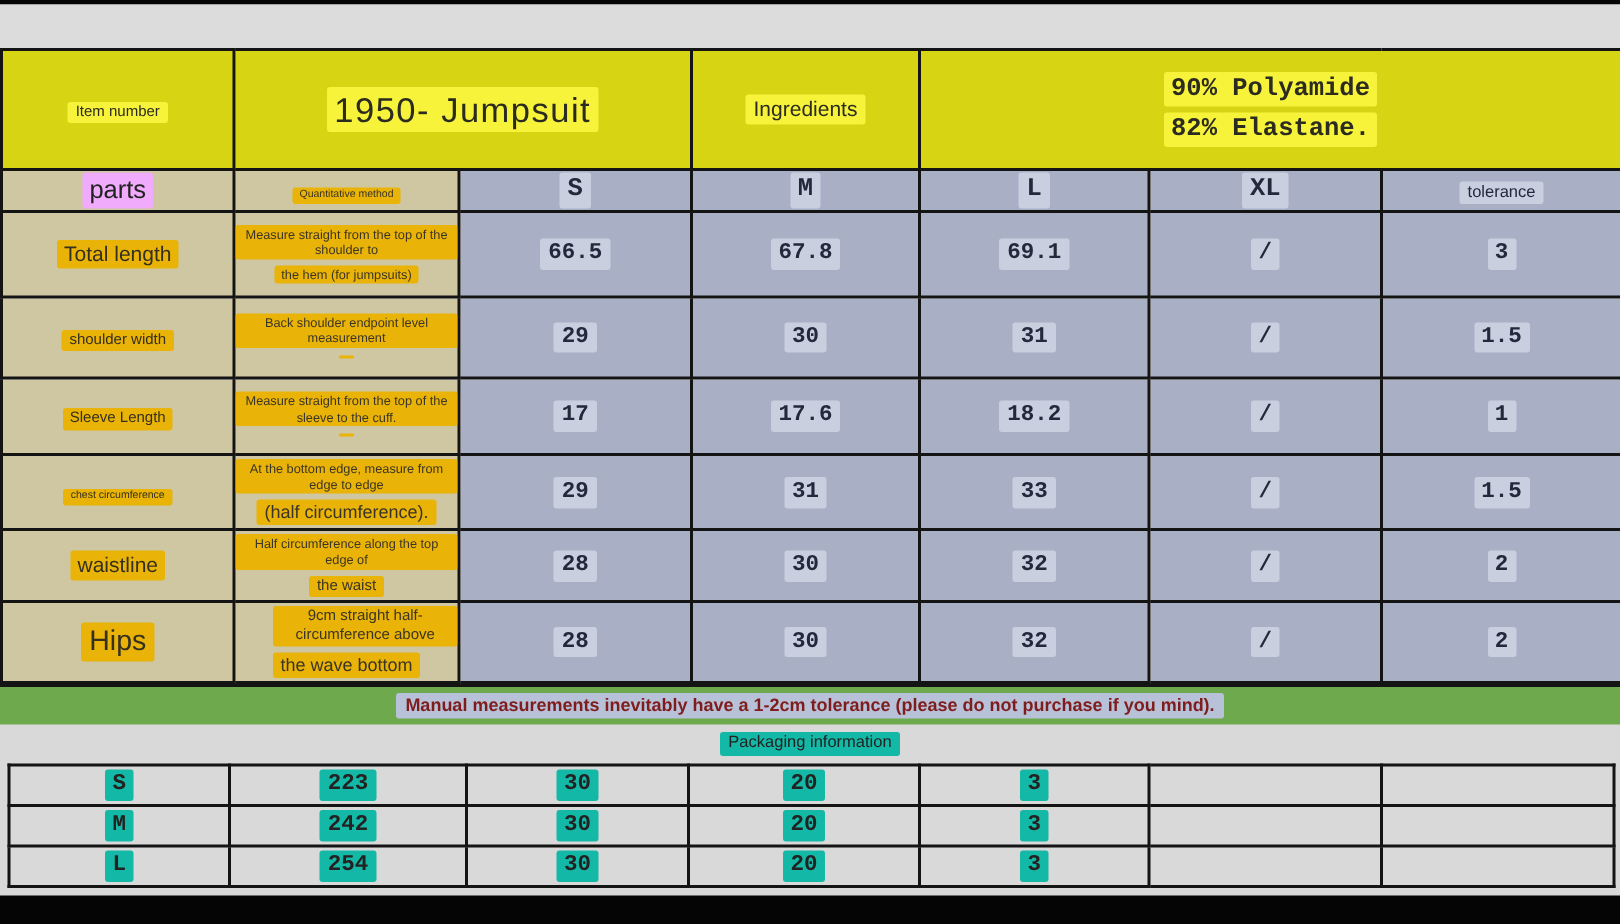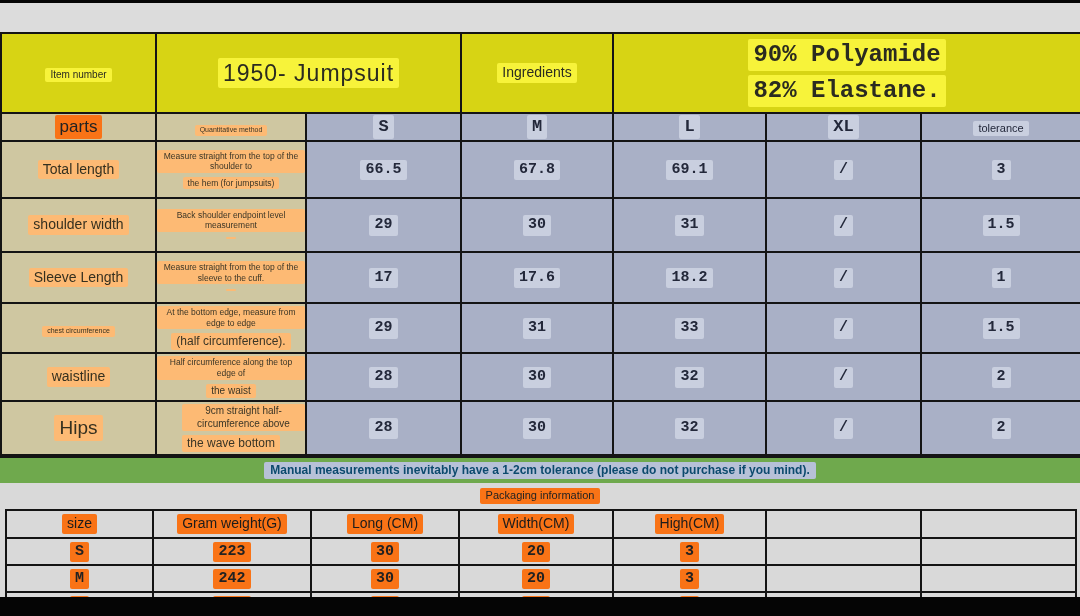--- a/index.html
+++ b/index.html
@@ -20,55 +20,55 @@
 
   
   .c-yellow{background:#d7d414;}
   .c-beige{background:#cfc7a1;}
   .c-blue{background:#a9b0c6;}
 
   
   .hl{display:inline-block;border-radius:2px;padding:1px 5px;line-height:1.25;}
   .hl:empty{display:none;}
   .hl-yellow{background:#f7f33a;color:#2b2b20;}
-  .hl-ivory{background:#fdba74;color:#3a3526;}
+  .hl-ivory{background:#eab308;color:#3a3526;}
   .hl-blue{background:#c9cfdf;color:#23283a;}
-  .hl-white{background:#f97316;color:#222;}
+  .hl-white{background:#14b8a6;color:#222;}
 
   
   .item-number-label{font-size:10px;}
   .jumpsuit-title{font-size:23px;letter-spacing:1px;}
   .ingredients-label{font-size:14px;}
-  .ingredients-value{font-family:"Liberation Mono", monospace;font-size:24px;font-weight:bold;text-align:center;}
+  .ingredients-value{font-family:"Liberation Mono", monospace;font-size:17px;font-weight:bold;text-align:center;}
   .ingredients-value .hl{margin:2px 0;}
 
   
-  .parts-label{font-size:17px;background:#f97316;color:#222;}
+  .parts-label{font-size:17px;background:#f0abfc;color:#222;}
   .metric-label{font-size:7px;}
   .size-letter{font-family:"Liberation Mono", monospace;font-weight:bold;font-size:17px;}
   .tolerance-label{font-size:11px;}
 
   
   .part-name{color:#35301f;}
   .pn-large{font-size:19px;}
   .pn-med{font-size:14px;}
-  .pn-small{font-size:14px;}
+  .pn-small{font-size:10px;}
   .pn-tiny{font-size:7px;}
   .method{font-size:8.5px;line-height:1.1;}
   .method .line2{font-size:8.5px;}
   .method.m-big2 .line2{font-size:12px;}
   .method.m-med2 .line2{font-size:10px;}
   .method.m-big1 .line1{font-size:10px;margin-left:25px;}
   .method .hl{display:inline-block;margin:2px 0;}
   .val{font-family:"Liberation Mono", monospace;font-size:15px;font-weight:bold;}
 
   
   #notice-row{width:1080px;height:25px;background:#6fa94d;border-top:2px solid #141414;
     display:flex;align-items:center;justify-content:center;}
-  #notice-row .hl{background:#b7c1d8;color:#0c4a6e;font-size:12px;font-weight:bold;padding:1px 6px;}
+  #notice-row .hl{background:#b7c1d8;color:#7f1d1d;font-size:12px;font-weight:bold;padding:1px 6px;}
 
   
   #packaging-strip{width:1080px;height:26px;display:flex;align-items:center;justify-content:center;}
   #packaging-strip .hl{font-size:11px;padding:1px 6px;}
 
   
   #packaging-table{width:1070px;margin-left:5px;}
   #packaging-table td{border:2px solid #141414;text-align:center;vertical-align:middle;padding:0;height:25px;background:#d9d9d9;}
   #packaging-table .hdr{font-size:14px;color:#1c1c1c;}
   #packaging-table .num{font-family:"Liberation Mono", monospace;font-size:15px;font-weight:bold;}
@@ -233,29 +233,20 @@
   <colgroup>
     <col style="width:147px">
       <col style="width:158px">
       <col style="width:148px">
     <col style="width:154px">
       <col style="width:153px">
       <col style="width:155px">
       <col style="width:155px">
   </colgroup>
   <tbody>
-      <tr style="height:28px">
-    <td><span class="hl hl-white hdr">size</span></td>
-    <td><span class="hl hl-white hdr">Gram weight(G)</span></td>
-    <td><span class="hl hl-white hdr">Long (CM)</span></td>
-    <td><span class="hl hl-white hdr">Width(CM)</span></td>
-    <td><span class="hl hl-white hdr">High(CM)</span></td>
-    <td></td>
-    <td></td>
-  </tr>
   <tr>
     <td><span class="hl hl-white num">S</span></td>
     <td><span class="hl hl-white num">223</span></td>
     <td><span class="hl hl-white num">30</span></td>
     <td><span class="hl hl-white num">20</span></td>
     <td><span class="hl hl-white num">3</span></td>
     <td></td>
     <td></td>
   </tr>
   <tr>

